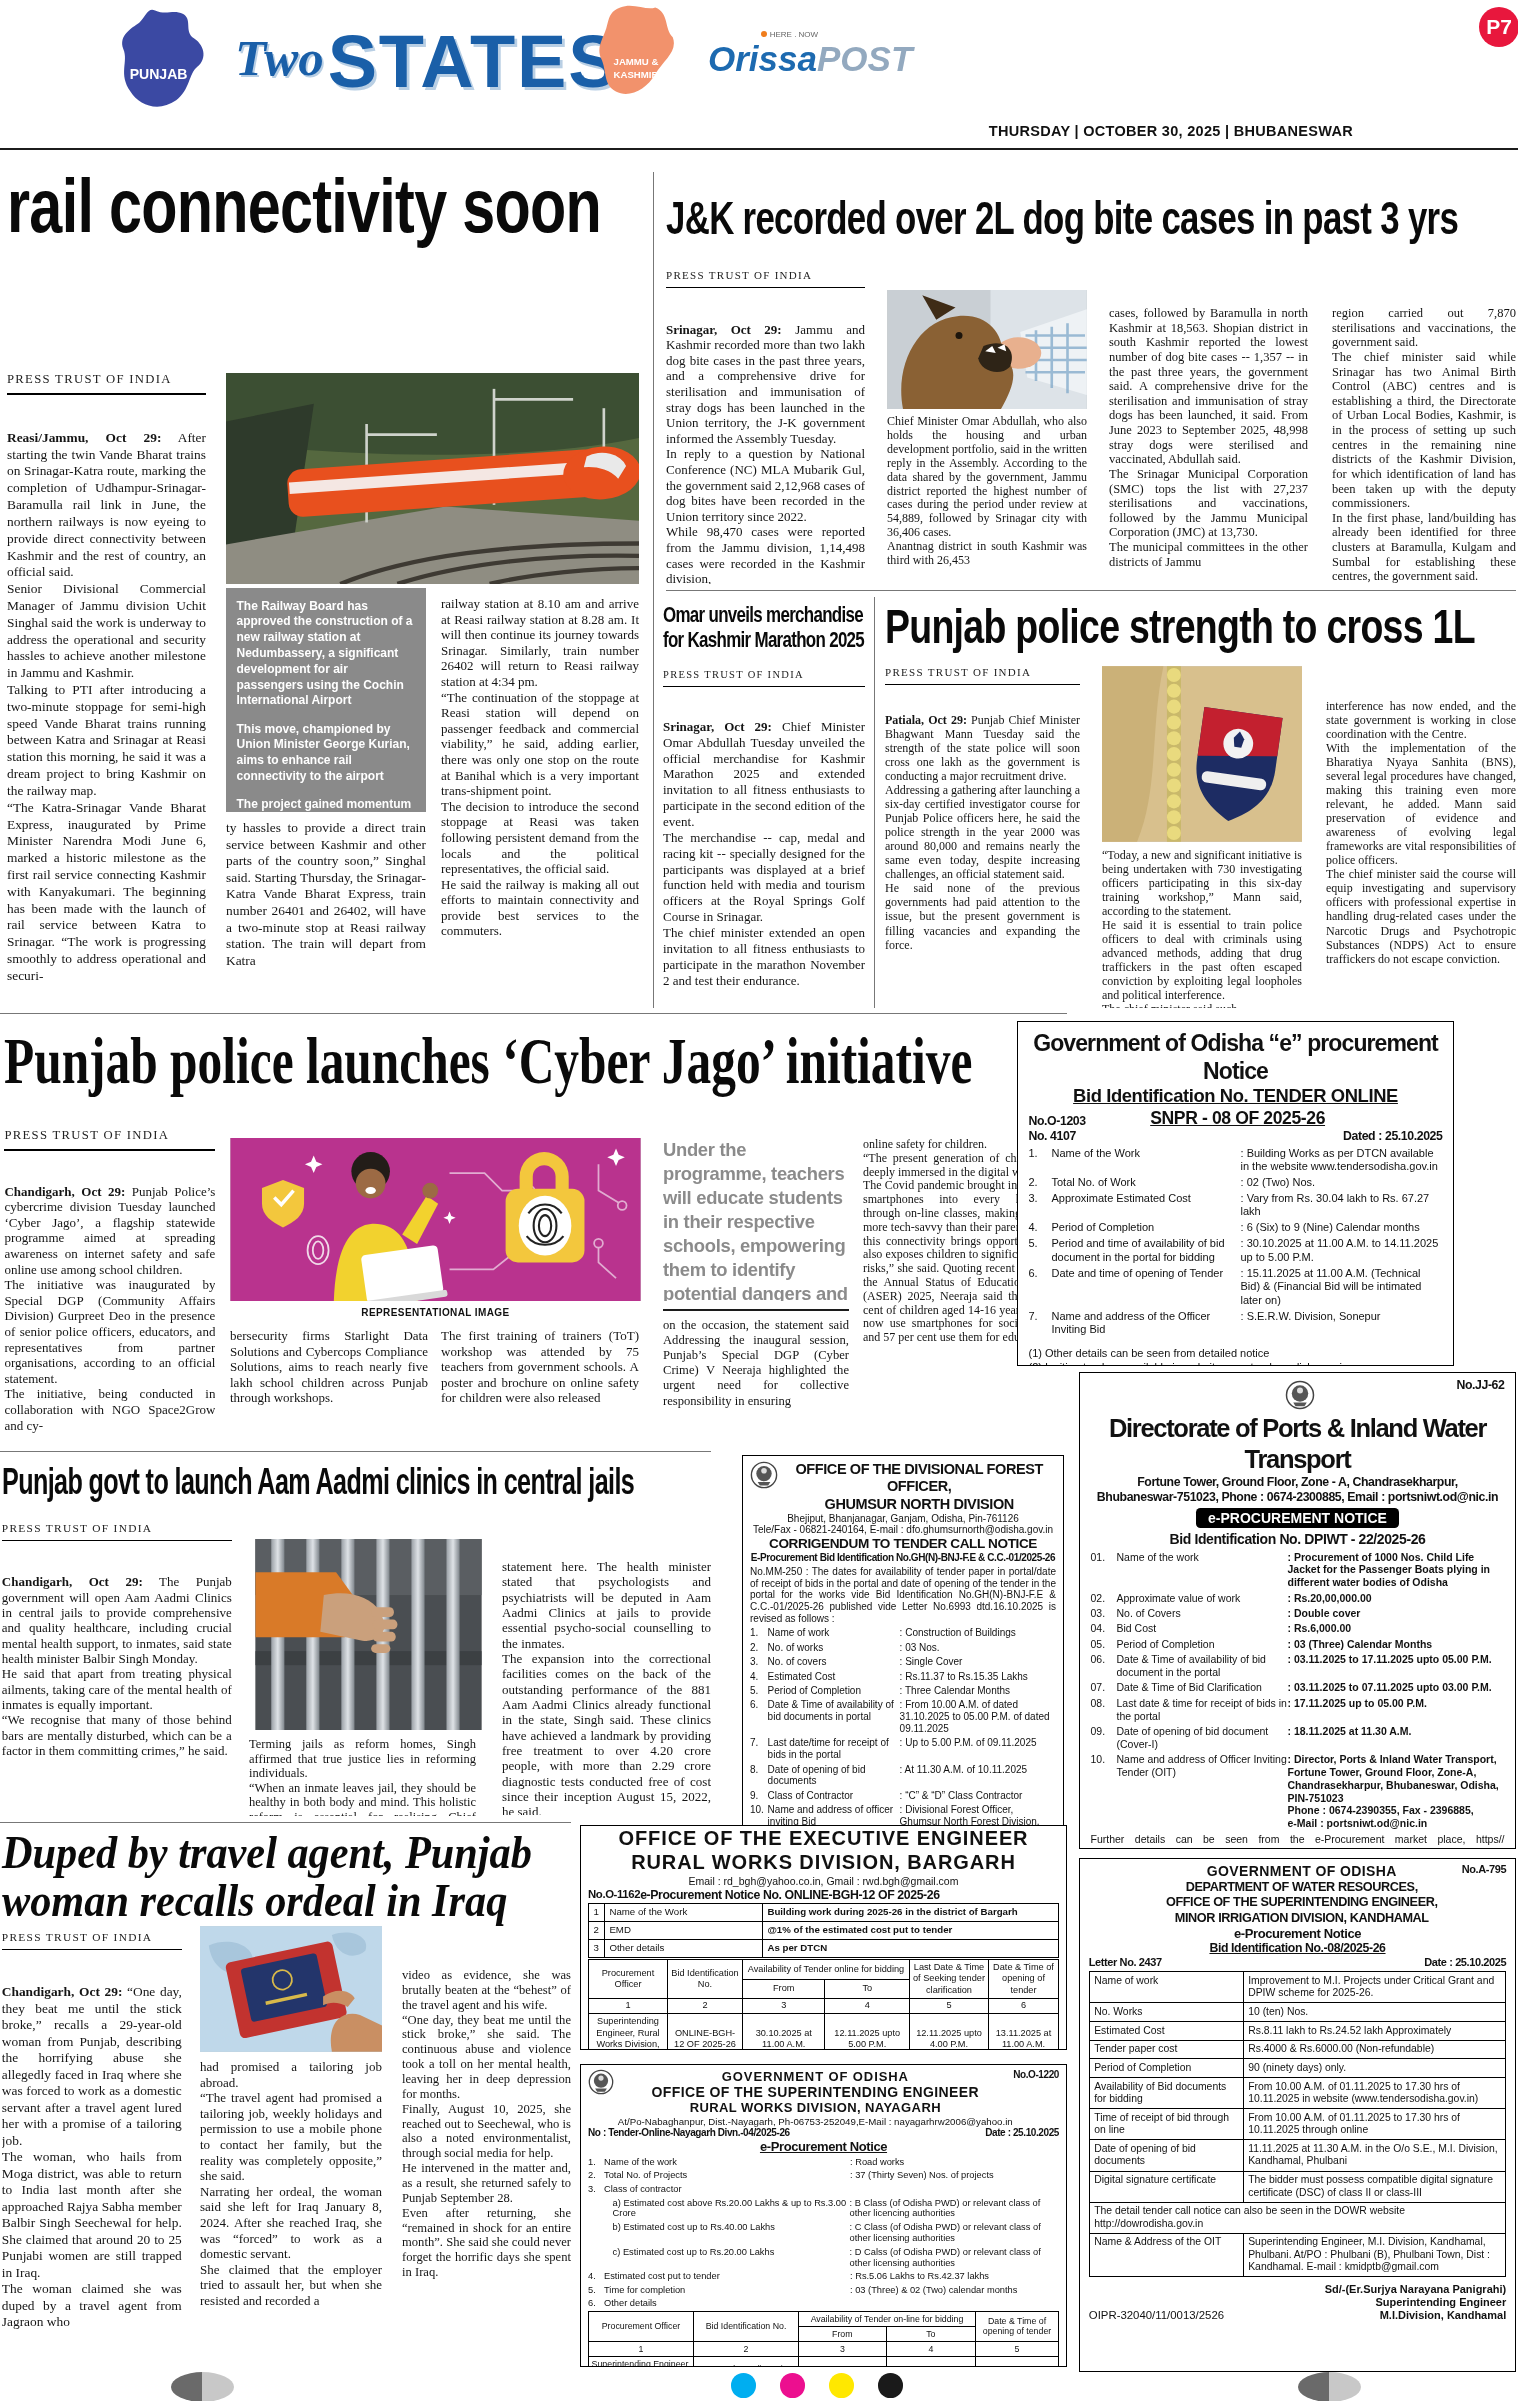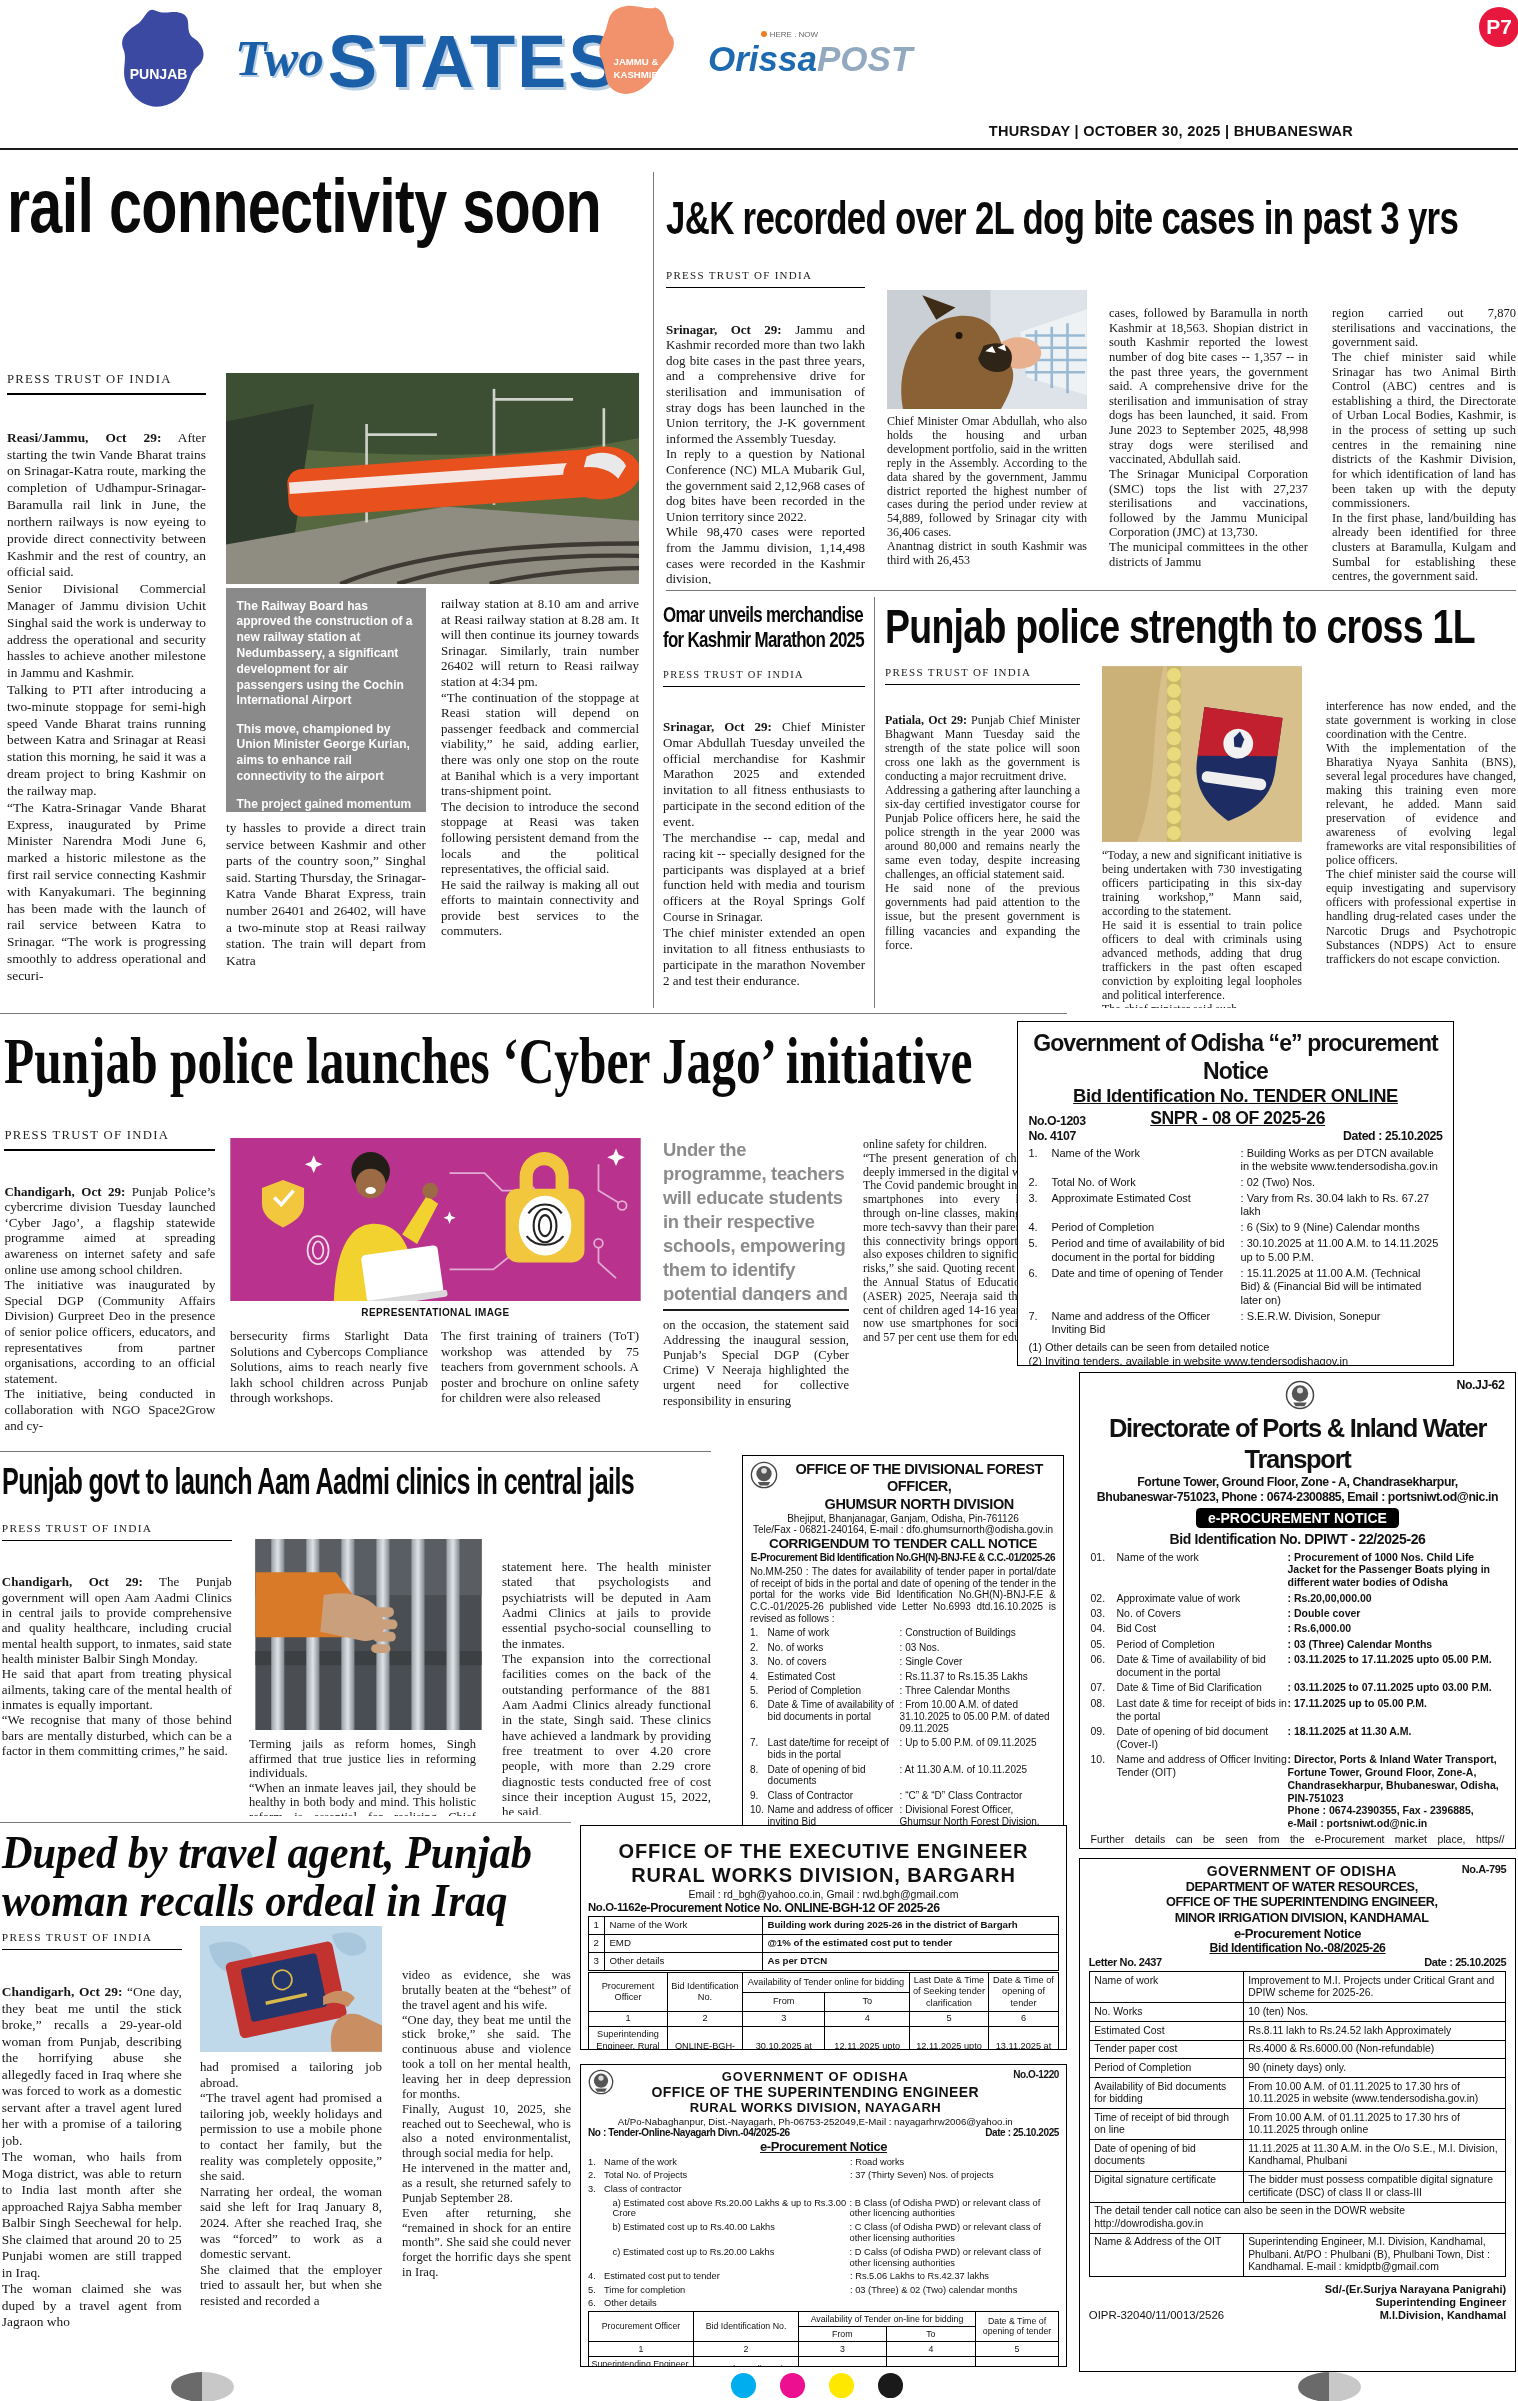--- a/index.html
+++ b/index.html
@@ -418,21 +418,21 @@
   <div class="nrow">
       <span class="nn">6.</span>
       <span class="nl" style="width:189px">Date and time of opening of Tender</span>
       <span class="nv">15.11.2025 at 11.00 A.M. (Technical Bid) &amp; (Financial Bid will be intimated later on)</span>
     </div>
   <div class="nrow">
       <span class="nn">7.</span>
       <span class="nl" style="width:189px">Name and address of the Officer Inviting Bid</span>
       <span class="nv">S.E.R.W. Division, Sonepur</span>
     </div>
-  <div style="margin-top:5px">(1)  Other details can be seen from detailed notice</div>
+  <div style="margin-top:11px">(1)  Other details can be seen from detailed notice</div>
   <div>(2)  Inviting tenders, available in website www.tendersodishagov.in</div>
 
 </div>
 
 <div class="abs notice" style="left:1079px;top:1372px;width:437px;height:477px;padding:5.3px 10.5px;font-size:10.5px">
   <div style="display:flex;justify-content:space-between">
     <span style="width:53px"></span>
     <span style="margin-top:1.8px">
       <svg width="30" height="30" viewBox="0 0 40 40">
           <circle cx="20" cy="20" r="18" fill="none" stroke="#444" stroke-width="2"></circle>
@@ -570,21 +570,21 @@
       <span class="nv">“C” &amp; “D” Class Contractor</span>
     </div>
   <div class="nrow">
       <span class="nn" style="width:17.6px">10.</span>
       <span class="nl" style="width:132px">Name and address of officer inviting Bid</span>
       <span class="nv">Divisional Forest Officer, Ghumsur North Forest Division, Bhejiput, Bhanjanagar</span>
     </div>
 
 </div>
 
-<div class="abs notice" style="left:580px;top:1825px;width:487px;height:225px;padding:13px 7px;font-size:10px;border-width:1.3px">
+<div class="abs notice" style="left:580px;top:1825px;width:487px;height:225px;padding:0 7px;font-size:10px;border-width:1.3px">
   <div class="ncenter ntitle" style="font-size:20px;letter-spacing:0.9px">OFFICE OF THE EXECUTIVE ENGINEER</div>
   <div class="ncenter ntitle" style="font-size:20px;letter-spacing:0.9px">RURAL WORKS DIVISION, BARGARH</div>
   <div class="ncenter" style="font-size:10.5px">Email : rd_bgh@yahoo.co.in, Gmail : rwd.bgh@gmail.com</div>
   <div style="display:flex;justify-content:flex-start">
     <span class="ntitle" style="font-size:11.4px">No.O-1162</span>
     <span class="ntitle" style="font-size:12.3px">e-Procurement Notice No. ONLINE-BGH-12 OF 2025-26</span>
     <span style="width:35px"></span>
   </div>
   <table class="kv" style="font-size:9.7px">
     <tbody>

